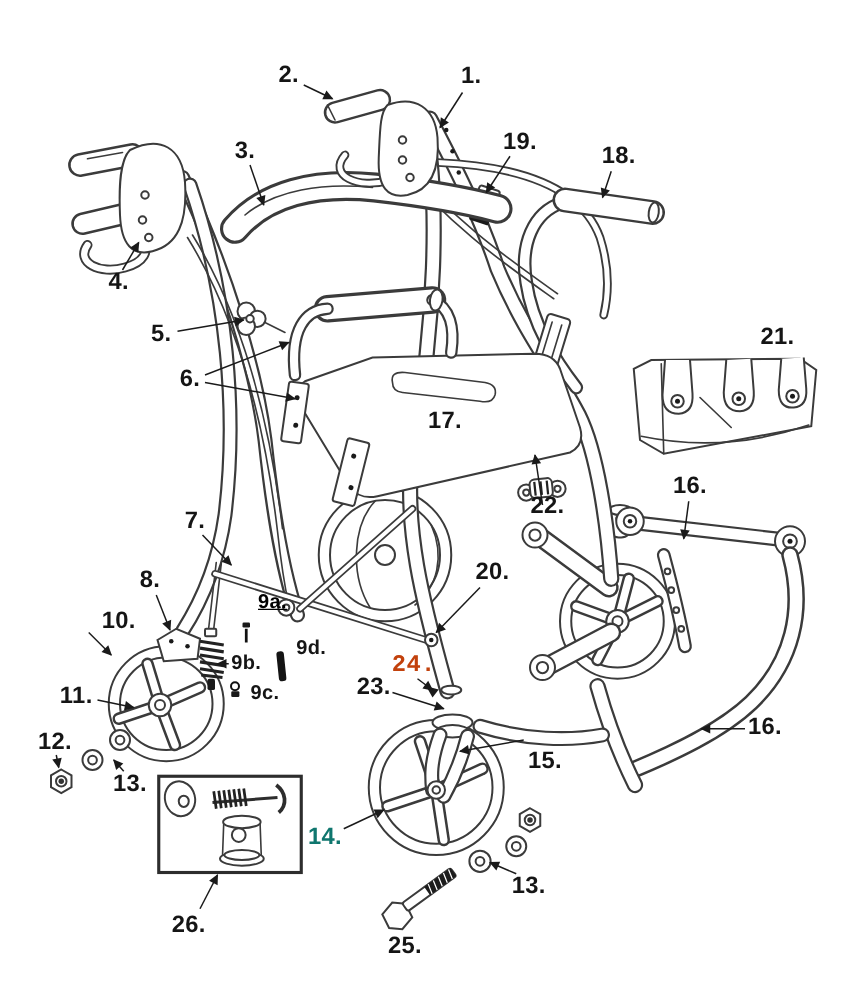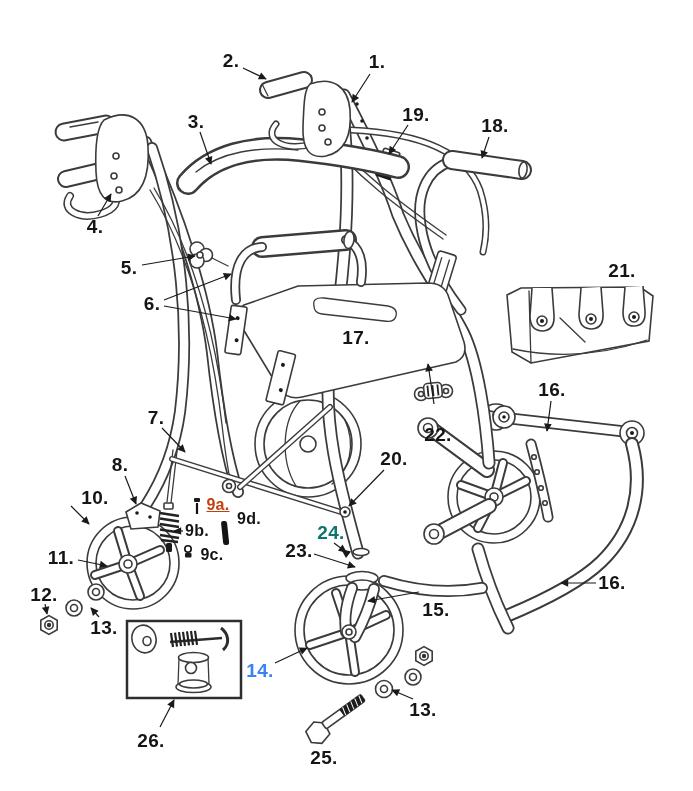--- a/index.html
+++ b/index.html
@@ -387,38 +387,38 @@
 
 <div id="label-layer">
       <div class="callout" style="left: 377px; top: 61px; color: rgb(21, 21, 21);">1.</div>
       <div class="callout" style="left: 231px; top: 60px; color: rgb(21, 21, 21);">2.</div>
       <div class="callout" style="left: 196px; top: 121px; color: rgb(21, 21, 21);">3.</div>
       <div class="callout" style="left: 95px; top: 226px; color: rgb(21, 21, 21);">4.</div>
       <div class="callout" style="left: 129px; top: 267px; color: rgb(21, 21, 21);">5.</div>
       <div class="callout" style="left: 152px; top: 303px; color: rgb(21, 21, 21);">6.</div>
       <div class="callout" style="left: 156px; top: 417px; color: rgb(21, 21, 21);">7.</div>
       <div class="callout" style="left: 120px; top: 464px; color: rgb(21, 21, 21);">8.</div>
-      <div class="callout small" style="left: 218px; top: 505px; color: #c2410c; text-decoration: underline;">9a.</div>
+      <div class="callout small" style="left: 218px; top: 482px; color: #000000; text-decoration: underline;">9a.</div>
       <div class="callout small" style="left: 197px; top: 531px; color: rgb(21, 21, 21);">9b.</div>
       <div class="callout small" style="left: 212px; top: 555px; color: rgb(21, 21, 21);">9c.</div>
       <div class="callout small" style="left: 249px; top: 519px; color: rgb(21, 21, 21);">9d.</div>
       <div class="callout" style="left: 59px; top: 497px; color: rgb(21, 21, 21); margin-left: 36px;">10.</div>
       <div class="callout" style="left: 61px; top: 557px; color: rgb(21, 21, 21);">11.</div>
       <div class="callout" style="left: 44px; top: 594px; color: rgb(21, 21, 21);">12.</div>
       <div class="callout" style="left: 104px; top: 627px; color: rgb(21, 21, 21);">13.</div>
       <div class="callout" style="left: 423px; top: 709px; color: rgb(21, 21, 21);">13.</div>
-      <div class="callout" style="left: 260px; top: 670px; color: #3b82f6;">14.</div>
+      <div class="callout" style="left: 260px; top: 670px; color: #0f766e;">14.</div>
       <div class="callout" style="left: 436px; top: 589px; color: rgb(21, 21, 21); margin-top: 20px;">15.</div>
       <div class="callout" style="left: 552px; top: 389px; color: rgb(21, 21, 21);">16.</div>
       <div class="callout" style="left: 612px; top: 582px; color: rgb(21, 21, 21);">16.</div>
       <div class="callout" style="left: 356px; top: 337px; color: rgb(21, 21, 21);">17.</div>
       <div class="callout" style="left: 495px; top: 125px; color: rgb(21, 21, 21);">18.</div>
       <div class="callout" style="left: 416px; top: 114px; color: rgb(21, 21, 21);">19.</div>
       <div class="callout" style="left: 394px; top: 458px; color: rgb(21, 21, 21);">20.</div>
       <div class="callout" style="left: 579px; top: 270px; color: rgb(21, 21, 21); margin-left: 43px;">21.</div>
-      <div class="callout" style="left: 438px; top: 434px; color: rgb(21, 21, 21);">22.</div>
+      <div class="callout" style="left: 438px; top: 405px; color: rgb(21, 21, 21);">22.</div>
       <div class="callout" style="left: 299px; top: 550px; color: rgb(21, 21, 21);">23.</div>
-      <div class="callout" style="left: 331px; top: 532px; color: #0f766e;">24.</div>
+      <div class="callout" style="left: 331px; top: 532px; color: #c2410c; font-family: Liberation Mono, monospace;">24.</div>
       <div class="callout" style="left: 324px; top: 757px; color: rgb(21, 21, 21);">25.</div>
       <div class="callout" style="left: 151px; top: 740px; color: rgb(21, 21, 21);">26.</div>
     </div>
 
 </div>
 
 </body></html>

